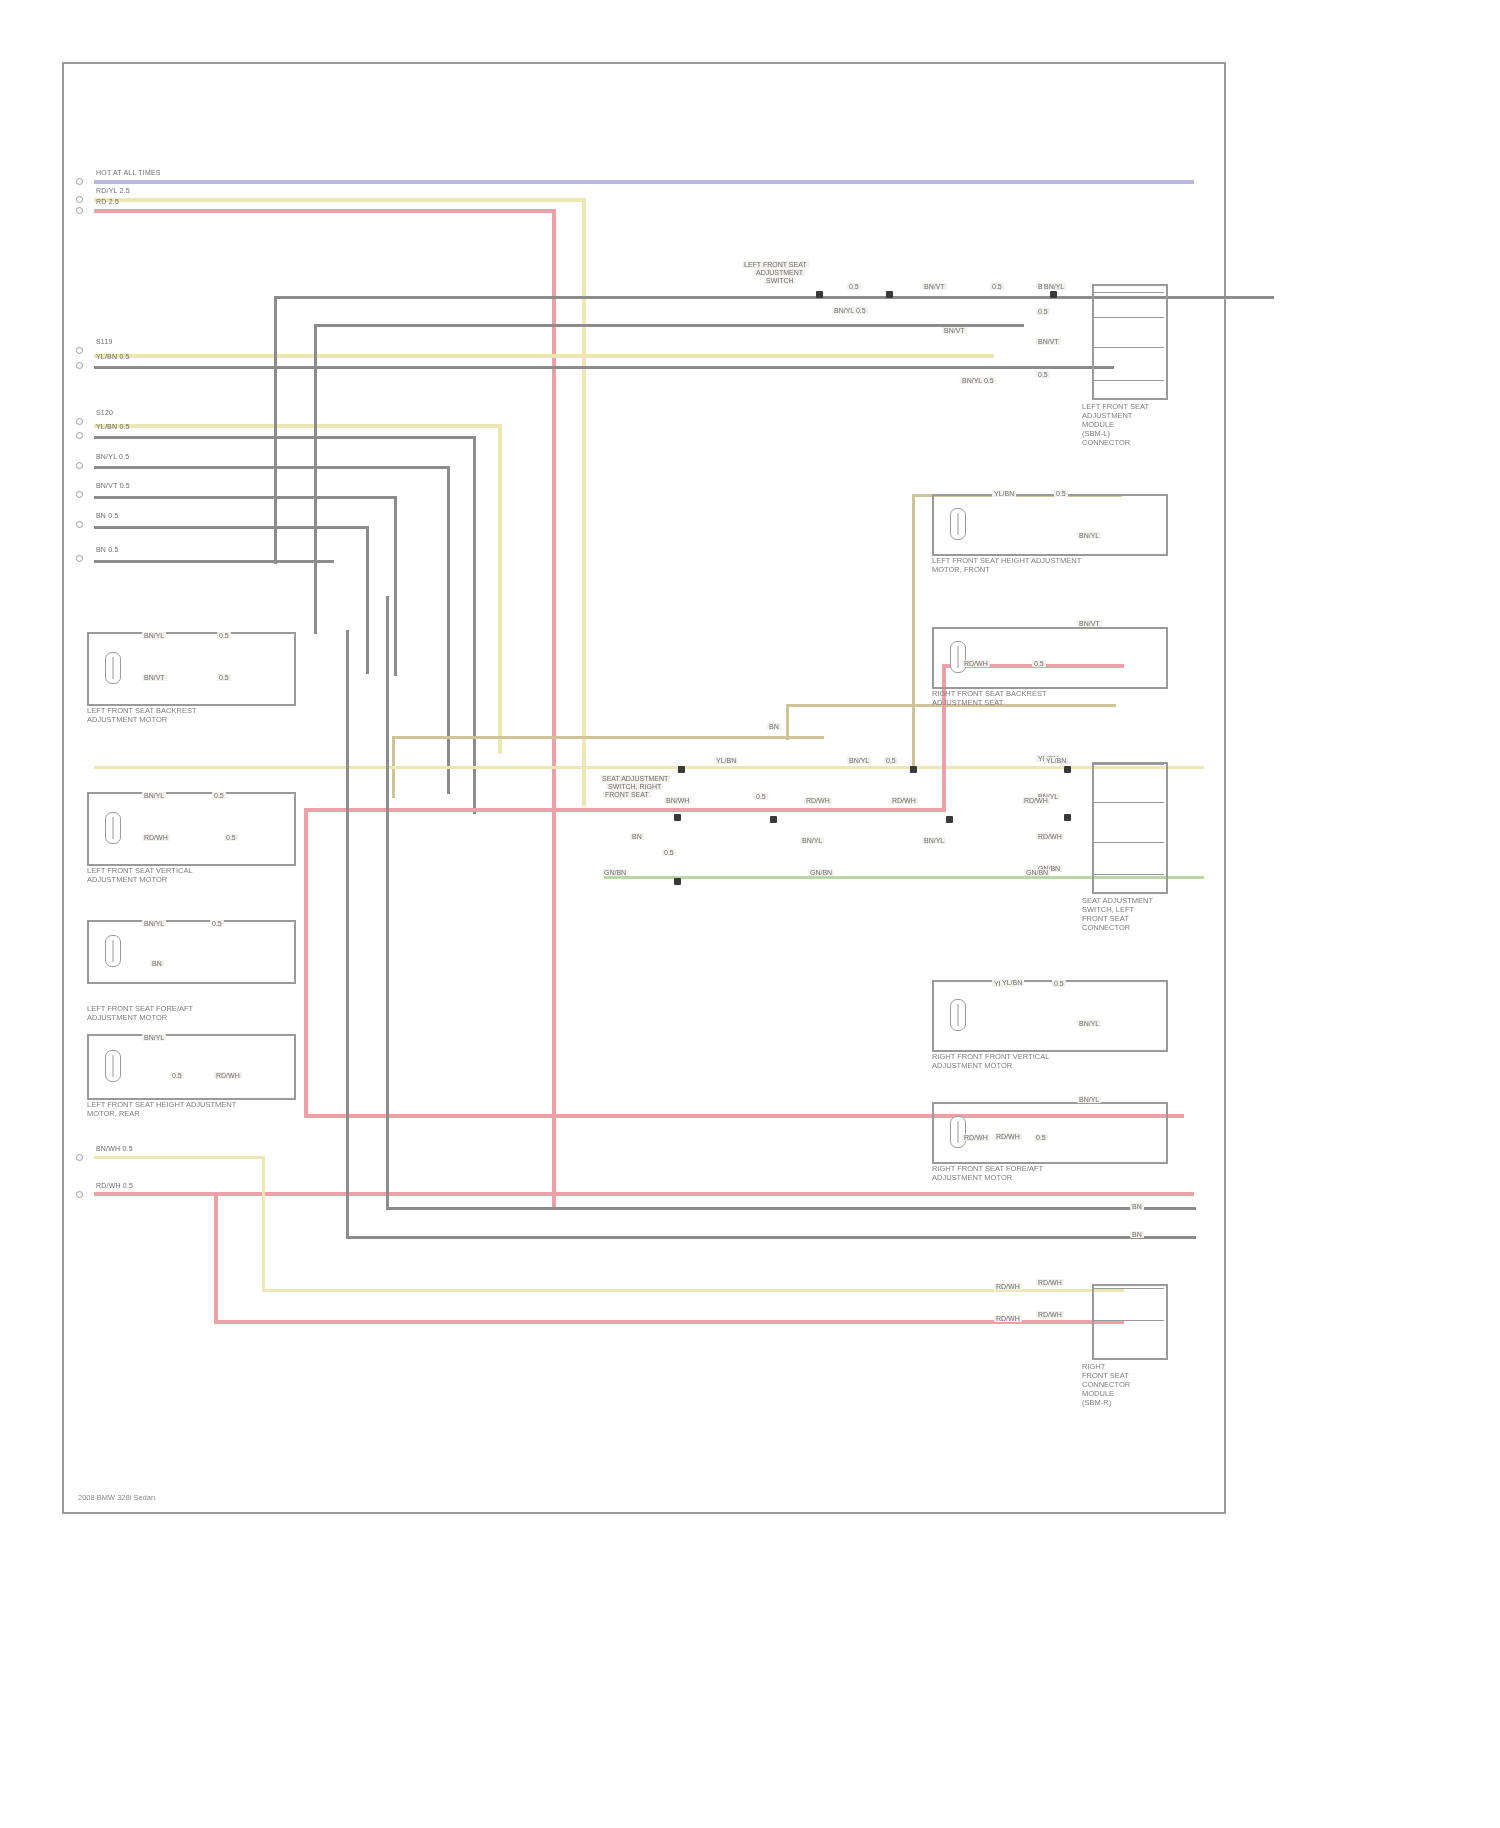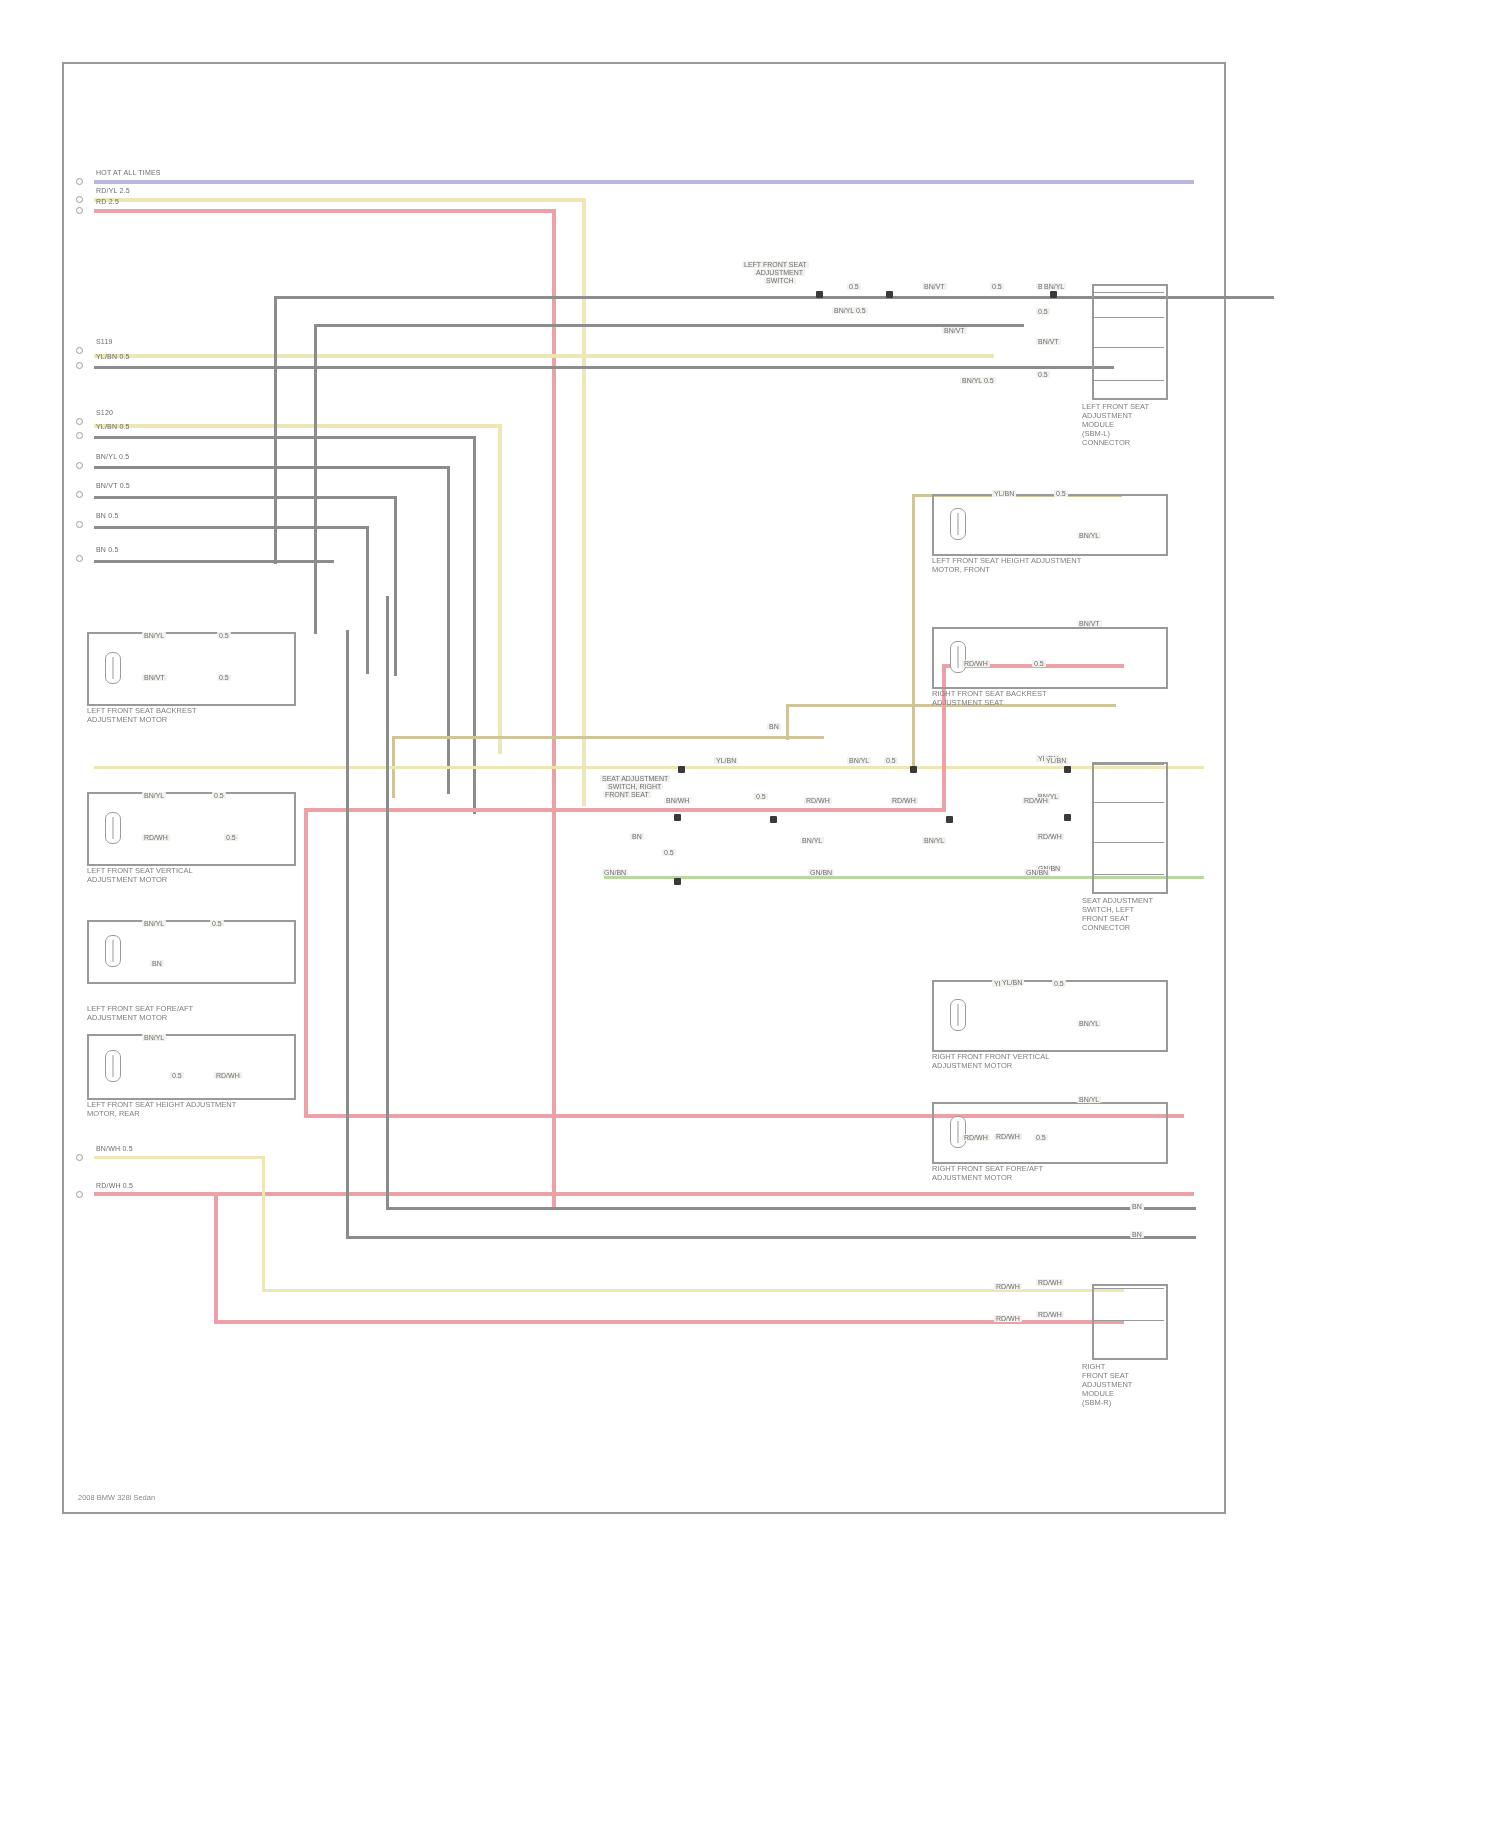--- a/index.html
+++ b/index.html
@@ -214,21 +214,21 @@
 SWITCH, LEFT
 FRONT SEAT
 CONNECTOR</div>
         <div class="conn" style="left: 1028px; top: 1220px; width: 72px; height: 72px;"></div>
         <div class="connrow" style="left: 1028px; top: 1224px; width: 72px;"></div>
         <div class="wlbl" style="left: 972px; top: 1215px;">RD/WH</div>
         <div class="connrow" style="left: 1028px; top: 1256px; width: 72px;"></div>
         <div class="wlbl" style="left: 972px; top: 1247px;">RD/WH</div>
         <div class="cap" style="left: 1018px; top: 1298px; width: 110px;">RIGHT
 FRONT SEAT
-ADJUSTMENT
+CONNECTOR
 MODULE
 (SBM-R)</div>
       </div>
     <div id="lbl-layer">
         <div class="wlbl" style="left: 768px; top: 243px;">BN/YL 0.5</div>
         <div class="wlbl" style="left: 783px; top: 219px;">0.5</div>
         <div class="wlbl" style="left: 858px; top: 219px;">BN/VT</div>
         <div class="wlbl" style="left: 926px; top: 219px;">0.5</div>
         <div class="wlbl" style="left: 978px; top: 219px;">BN/YL</div>
         <div class="wlbl" style="left: 878px; top: 263px;">BN/VT</div>

